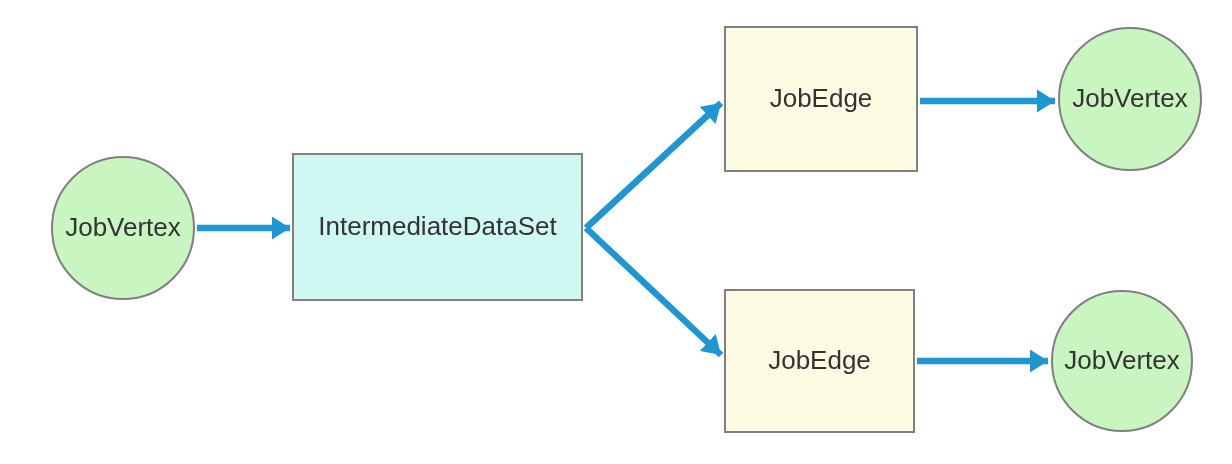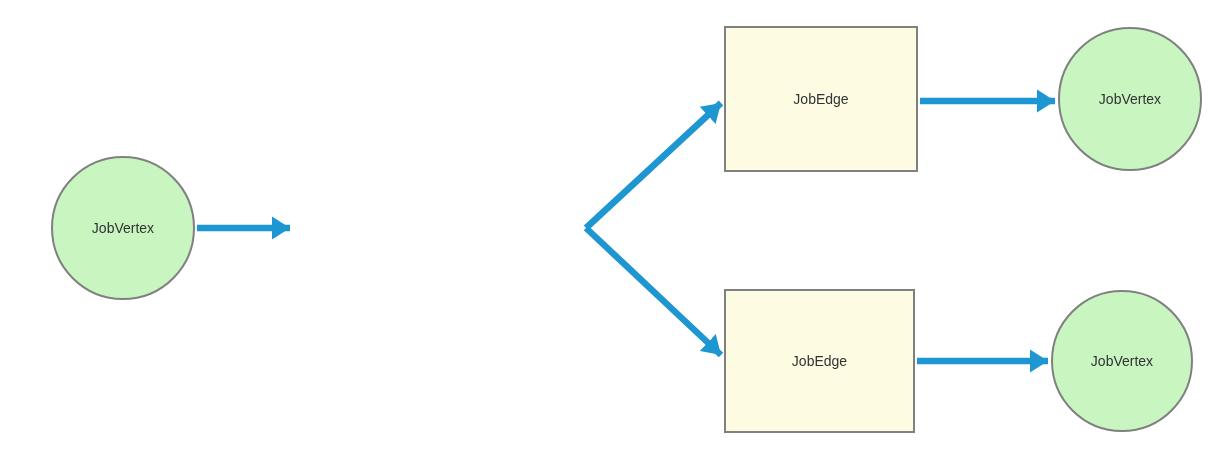--- a/index.html
+++ b/index.html
@@ -22,21 +22,21 @@
     height: 464px;
     pointer-events: none;
   }
   .node {
     position: absolute;
     display: flex;
     align-items: center;
     justify-content: center;
     box-sizing: border-box;
     border: 2px solid #808080;
-    font-size: 14px;
+    font-size: 26px;
     color: #333333;
     text-align: center;
   }
   .node .label {
     line-height: 1.2;
     white-space: nowrap;
   }
   .circle {
     border-radius: 50%;
     justify-content: center;
@@ -64,20 +64,23 @@
     <line x1="586" y1="228" x2="721" y2="103" stroke-width="6.5" marker-end="url(#arrowhead)" stroke="#1e96d1"></line>
     <line x1="586" y1="228" x2="721" y2="355" stroke-width="6.5" marker-end="url(#arrowhead)" stroke="#1e96d1"></line>
     <line x1="920" y1="101" x2="1055" y2="101" stroke-width="6.5" marker-end="url(#arrowhead)" stroke="#1e96d1"></line>
     <line x1="917" y1="361" x2="1048" y2="361" stroke-width="6.5" marker-end="url(#arrowhead)" stroke="#1e96d1"></line>
   </svg>
 
   <div class="node circle n-vertex-left" style="background-color: rgb(200, 245, 192); border-color: rgb(128, 128, 128); color: rgb(51, 51, 51);">
     <span class="label">JobVertex</span>
   </div>
 
+  <div class="node n-dataset" style="background-color: rgb(207, 248, 242); border-color: rgb(128, 128, 128); color: rgb(51, 51, 51);">
+    <span class="label">IntermediateDataSet</span>
+  </div>
 
   <div class="node n-edge-top" style="background-color: rgb(253, 252, 227); border-color: rgb(128, 128, 128); color: rgb(51, 51, 51);">
     <span class="label">JobEdge</span>
   </div>
 
   <div class="node circle n-vertex-top" style="background-color: rgb(200, 245, 192); border-color: rgb(128, 128, 128); color: rgb(51, 51, 51);">
     <span class="label">JobVertex</span>
   </div>
 
   <div class="node n-edge-bottom" style="background-color: rgb(253, 252, 227); border-color: rgb(128, 128, 128); color: rgb(51, 51, 51);">

